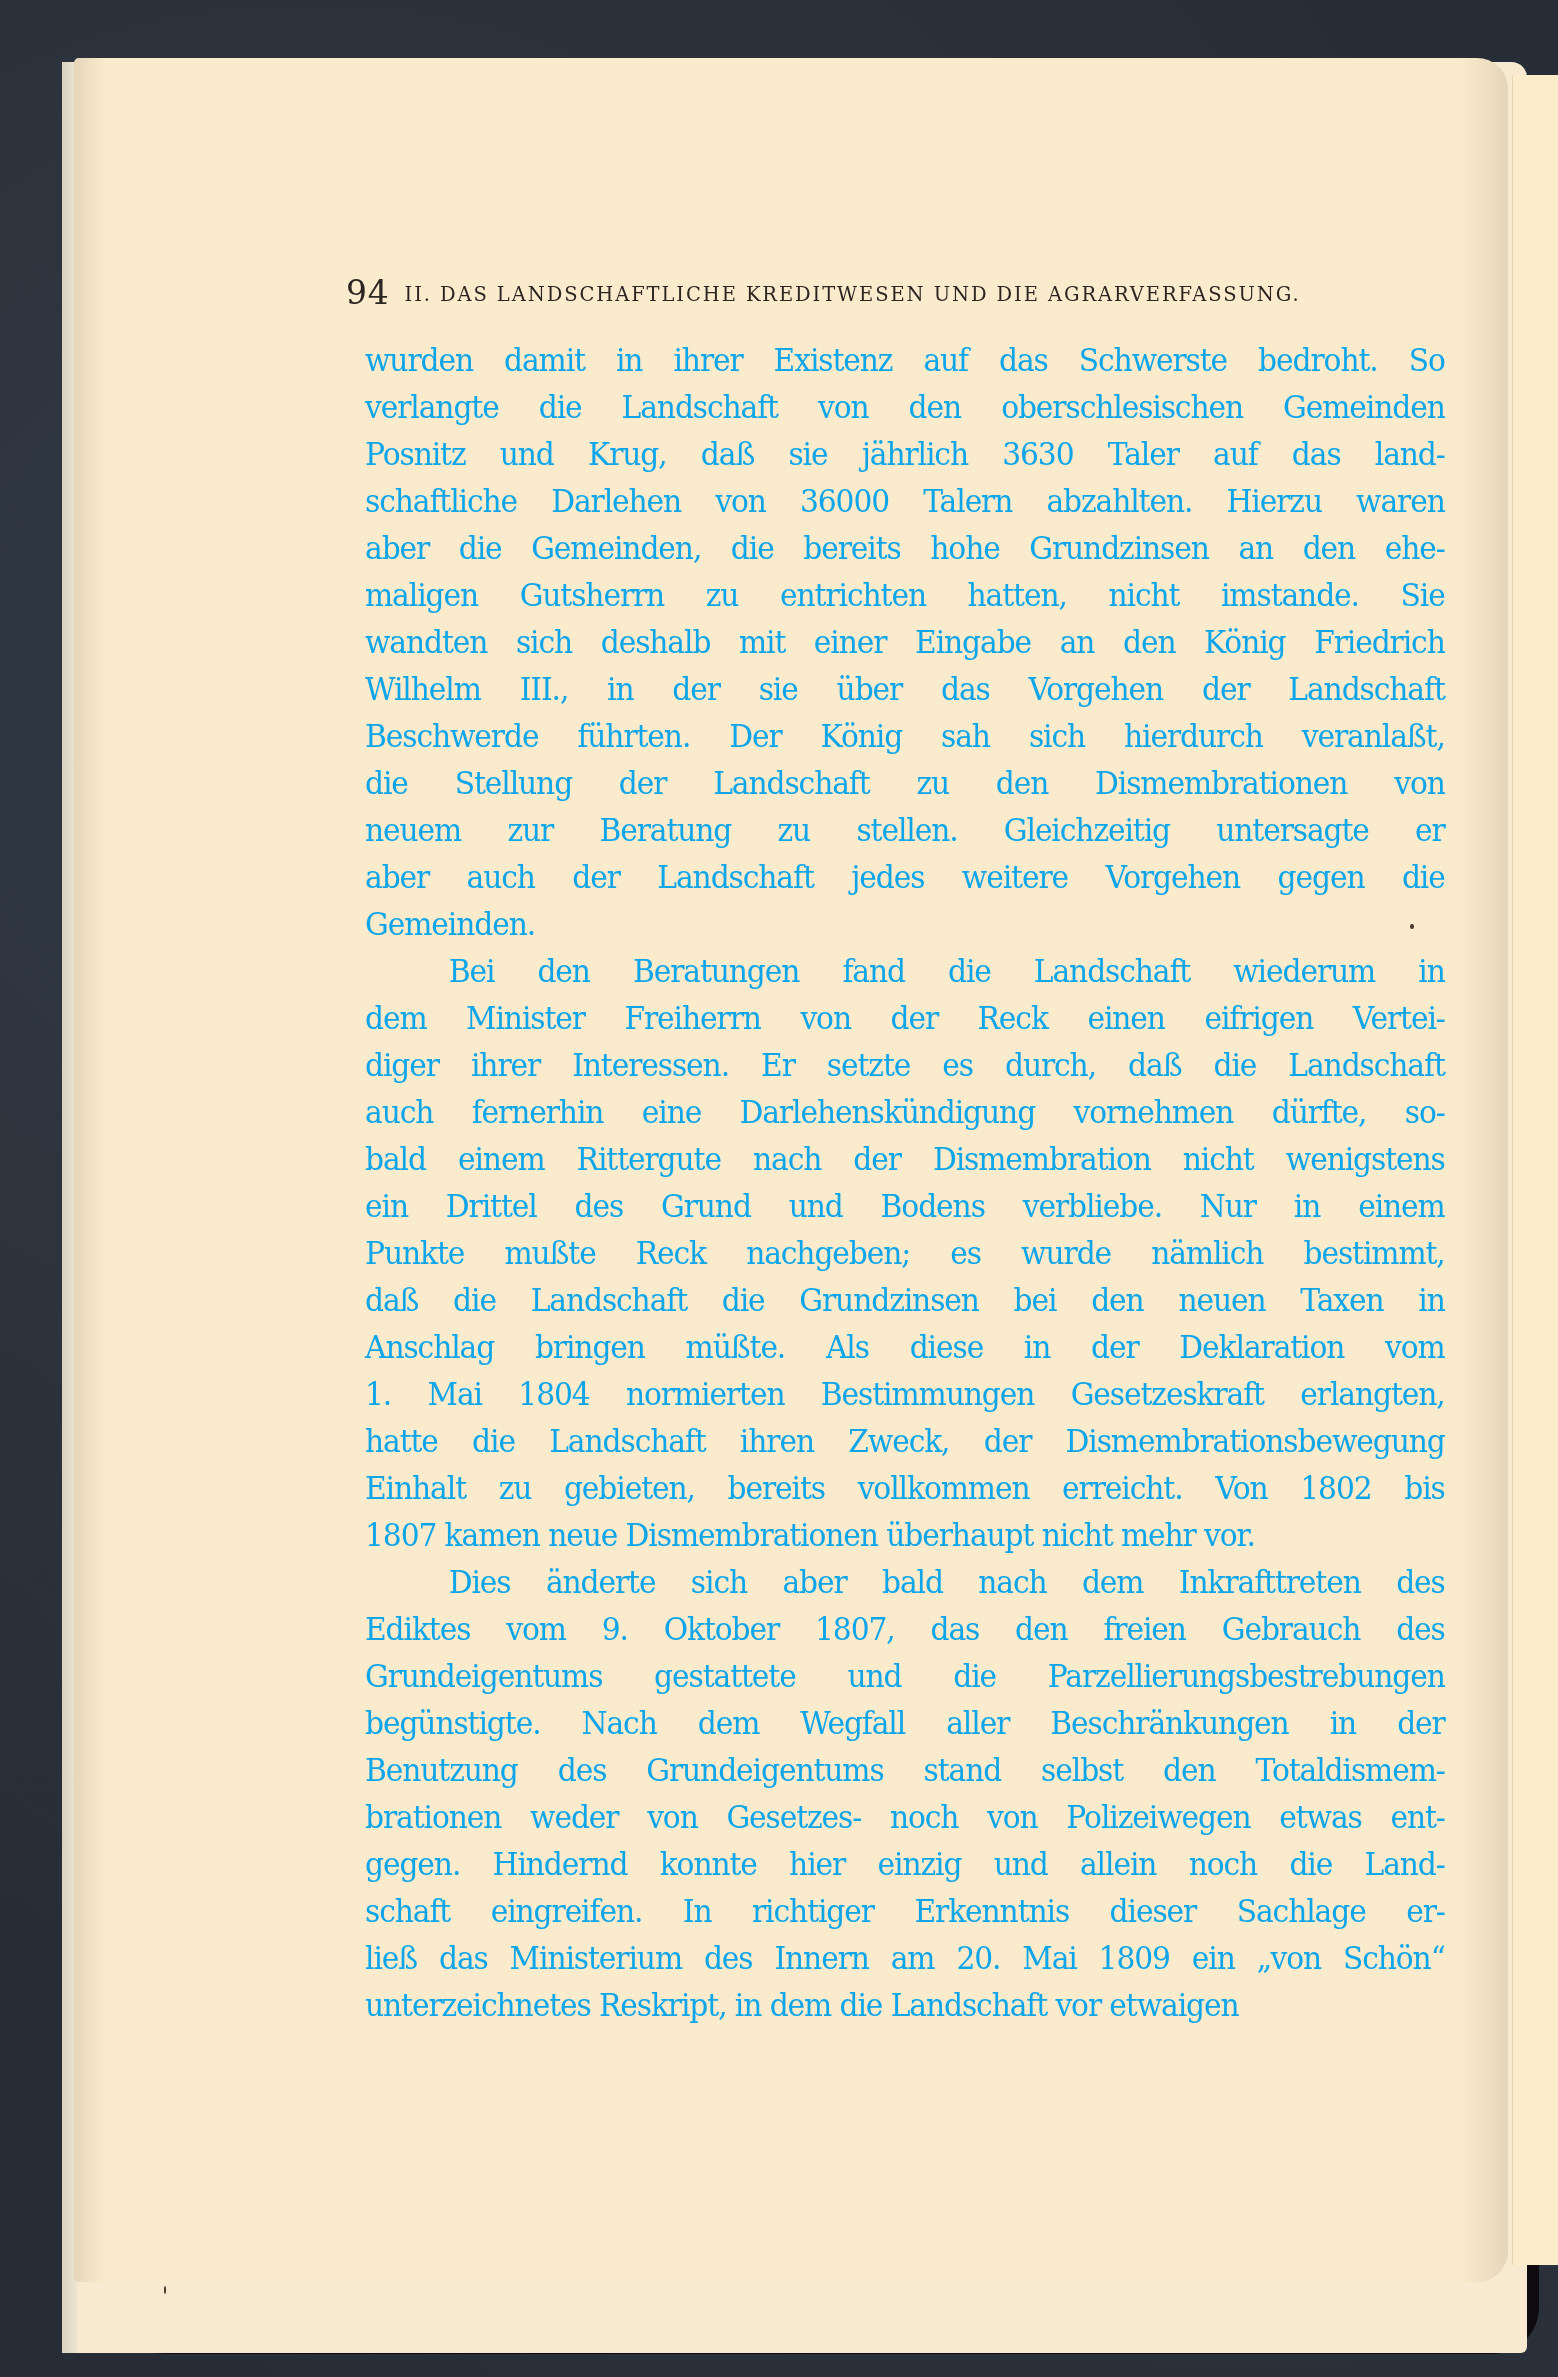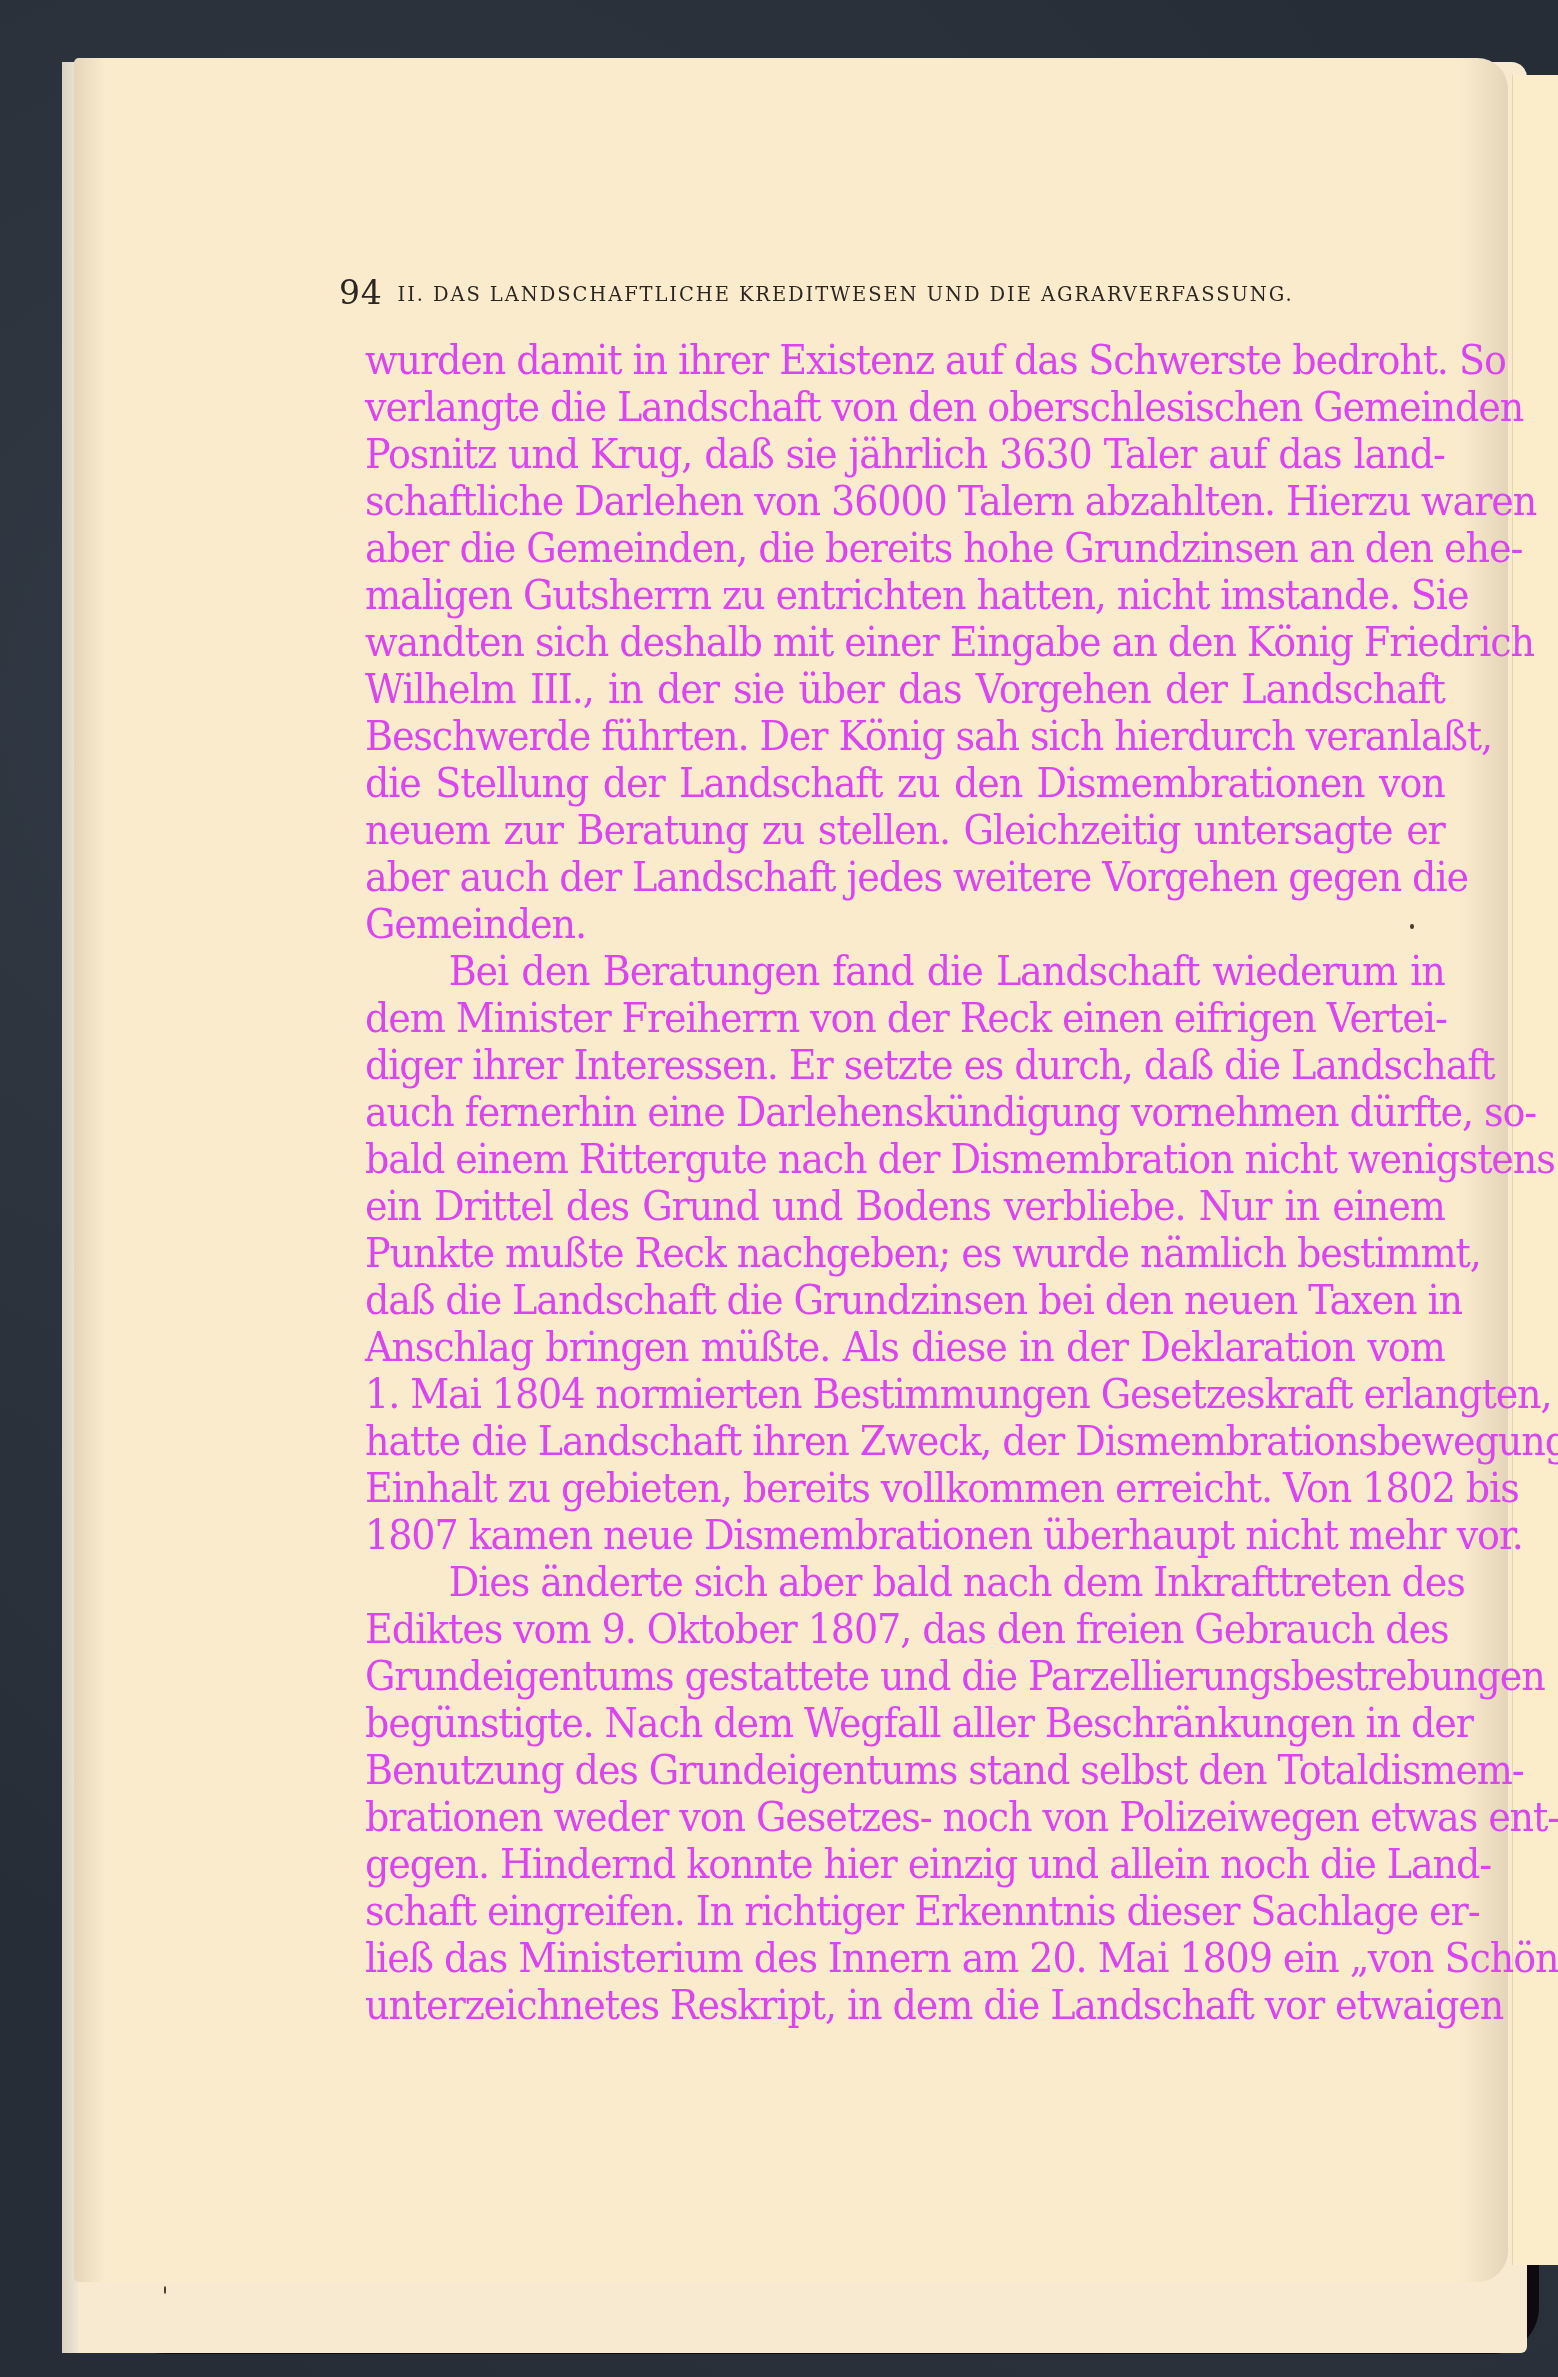--- a/index.html
+++ b/index.html
@@ -58,21 +58,21 @@
     .left-edge {
       position: absolute;
       left: 62px;
       top: 62px;
       width: 15.6px;
       height: 2291px;
       background: linear-gradient(to right, #d9d2c2, #efe6d3);
     }
     .running-head {
       position: absolute;
-      left: 339px;
+      left: 346px;
       top: 273px;
       width: 1099px;
       font-family: "DejaVu Serif", serif;
       color: #2b2622;
       white-space: nowrap;
     }
     .running-head .pagenum {
       font-size: 33px;
       letter-spacing: 0.8px;
     }
@@ -82,22 +82,22 @@
       margin-left: 11px;
       position: relative;
       top: -3.1px;
     }
     .text-block {
       position: absolute;
       left: 365px;
       top: 337px;
       width: 1080px;
       font-family: "DejaVu Serif", serif;
-      color: #d946ef;
-      font-size: 41px;
+      color: #0ea5e9;
+      font-size: 32px;
       line-height: 47px;
     }
     .line {
       display: block;
       height: 47px;
       white-space: nowrap;
       text-align: justify;
       text-align-last: justify;
       letter-spacing: -1.2px;
       transform: scaleX(0.93);

